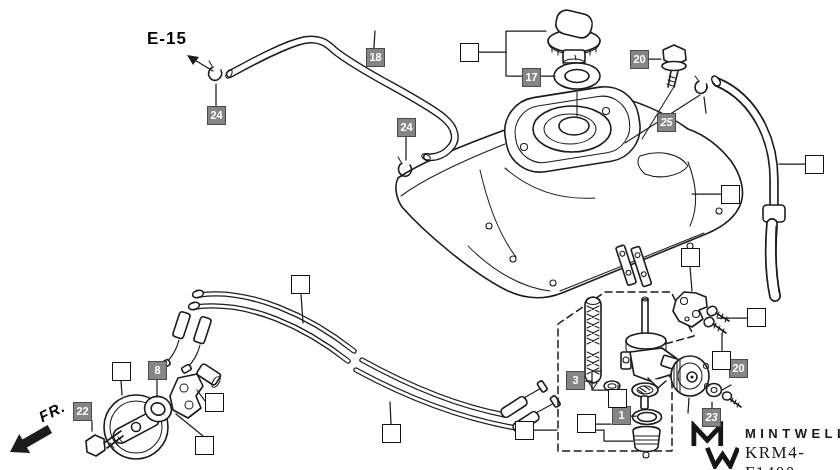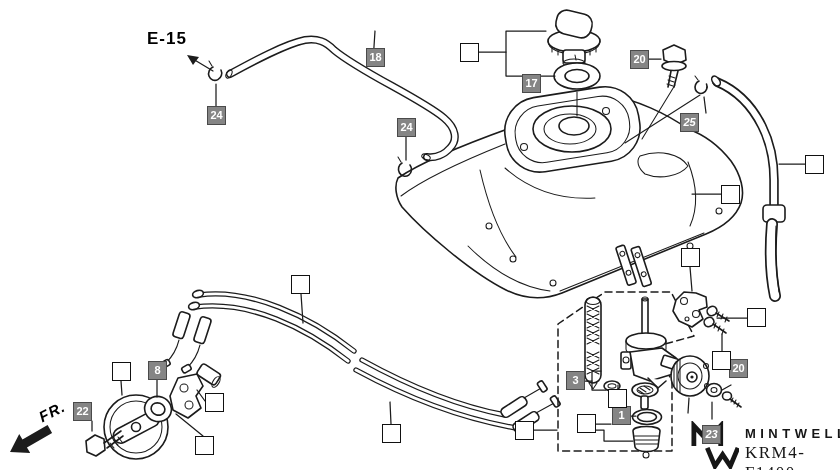--- a/index.html
+++ b/index.html
@@ -315,29 +315,29 @@
   <span class="wm-text">
     <span class="wm-brand">MINTWELL</span>
     <span class="wm-code">KRM4-F1400</span>
   </span>
 </div>
 
 <div id="callouts">
       <div class="callout gray" style="left: 366px; top: 12px; margin-top: 36px;">18</div>
       <div class="callout gray" style="left: 207px; top: 106px;">24</div>
       <div class="callout gray" style="left: 397px; top: 118px;">24</div>
-      <div class="callout gray" style="left: 522px; top: 74px;">17</div>
+      <div class="callout gray" style="left: 522px; top: 68px;">17</div>
       <div class="callout gray" style="left: 630px; top: 50px;">20</div>
-      <div class="callout gray" style="left: 680px; top: 113px; font-style: italic;">25</div>
+      <div class="callout gray" style="left: 657px; top: 113px; font-style: italic;">25</div>
       <div class="callout gray" style="left: 148px; top: 361px;">8</div>
       <div class="callout gray" style="left: 73px; top: 402px;">22</div>
       <div class="callout gray" style="left: 566px; top: 371px;">3</div>
       <div class="callout gray" style="left: 612px; top: 406px;">1</div>
       <div class="callout gray" style="left: 729px; top: 359px;">20</div>
-      <div class="callout gray" style="left: 702px; top: 425px; font-style: italic;">23</div>
+      <div class="callout gray" style="left: 702px; top: 408px; font-style: italic;">23</div>
       <div class="callout white" style="left: 460px; top: 43px;"></div>
       <div class="callout white" style="left: 291px; top: 275px;"></div>
       <div class="callout white" style="left: 382px; top: 424px;"></div>
       <div class="callout white" style="left: 805px; top: 155px;"></div>
       <div class="callout white" style="left: 721px; top: 185px;"></div>
       <div class="callout white" style="left: 681px; top: 248px;"></div>
       <div class="callout white" style="left: 747px; top: 308px;"></div>
       <div class="callout white" style="left: 712px; top: 351px;"></div>
       <div class="callout white" style="left: 608px; top: 389px;"></div>
       <div class="callout white" style="left: 577px; top: 414px;"></div>

